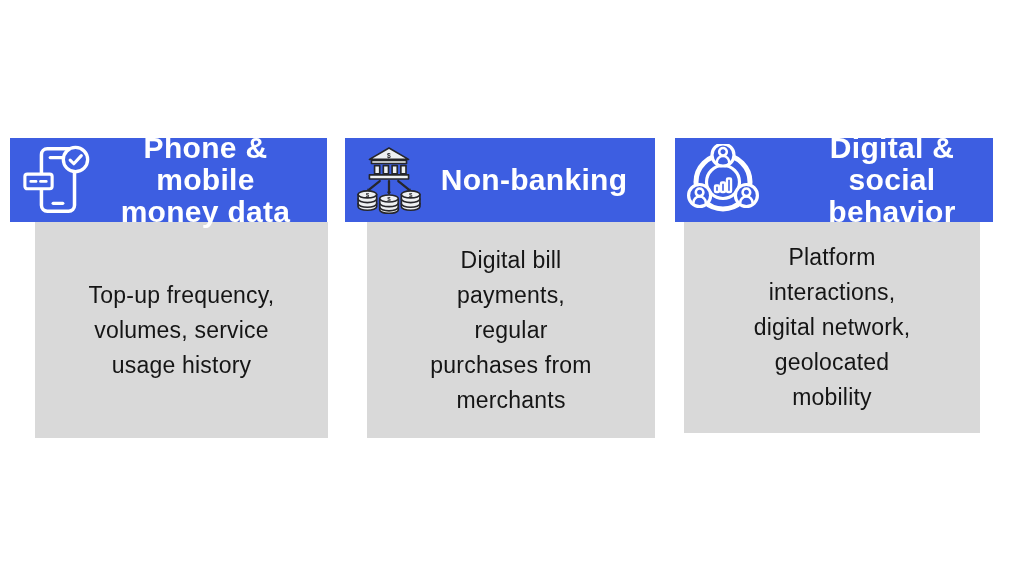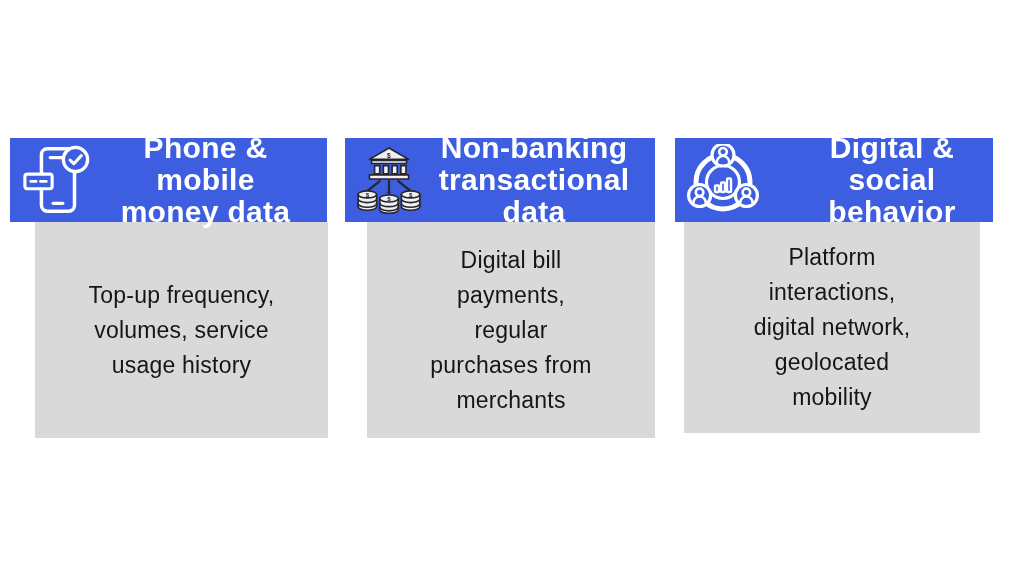--- a/index.html
+++ b/index.html
@@ -119,21 +119,20 @@
           <g>
             <path class="bank-outline" d="M43 47 v12 a9 3.4 0 0 0 18 0 v-12 z"></path>
             <path class="bank-stroke" d="M43 51.5 a9 3.4 0 0 0 18 0 M43 56 a9 3.4 0 0 0 18 0"></path>
             <ellipse class="bank-outline" cx="52" cy="47" rx="9" ry="3.4"></ellipse>
             <text class="bank-dollar" x="52" y="49.4" font-size="6" text-anchor="middle">$</text>
           </g>
         </svg>
       </span>
       <h2 class="card-title">
         <div>Non-banking</div>
-        <div>transactional data</div>
       </h2>
     </header>
     <div class="card-body">
       <div>Digital bill</div>
       <div>payments,</div>
       <div>regular</div>
       <div>purchases from</div>
       <div>merchants</div>
     </div>
   </section>

